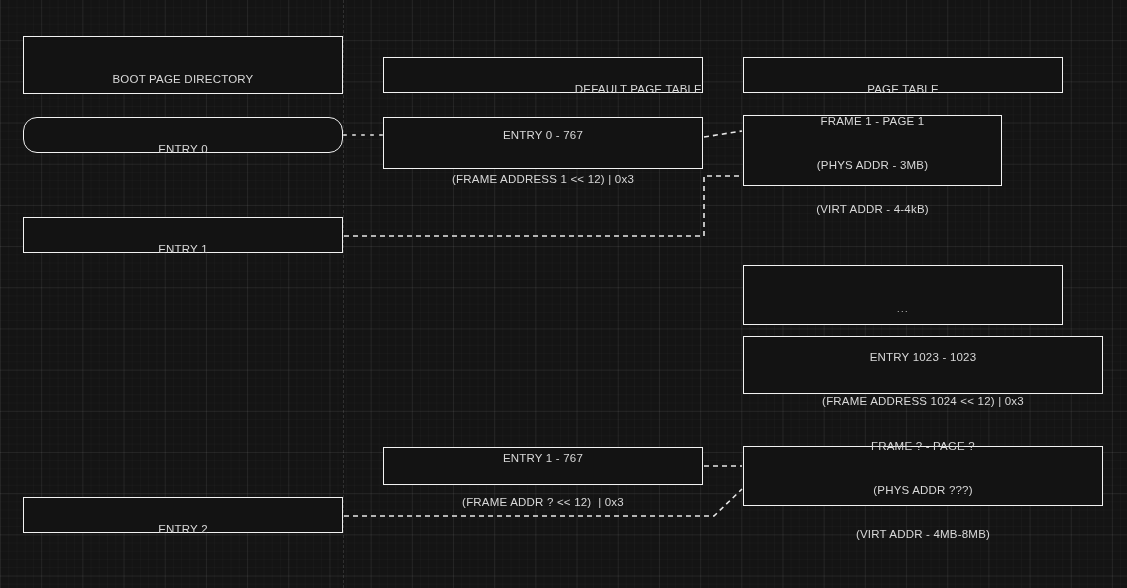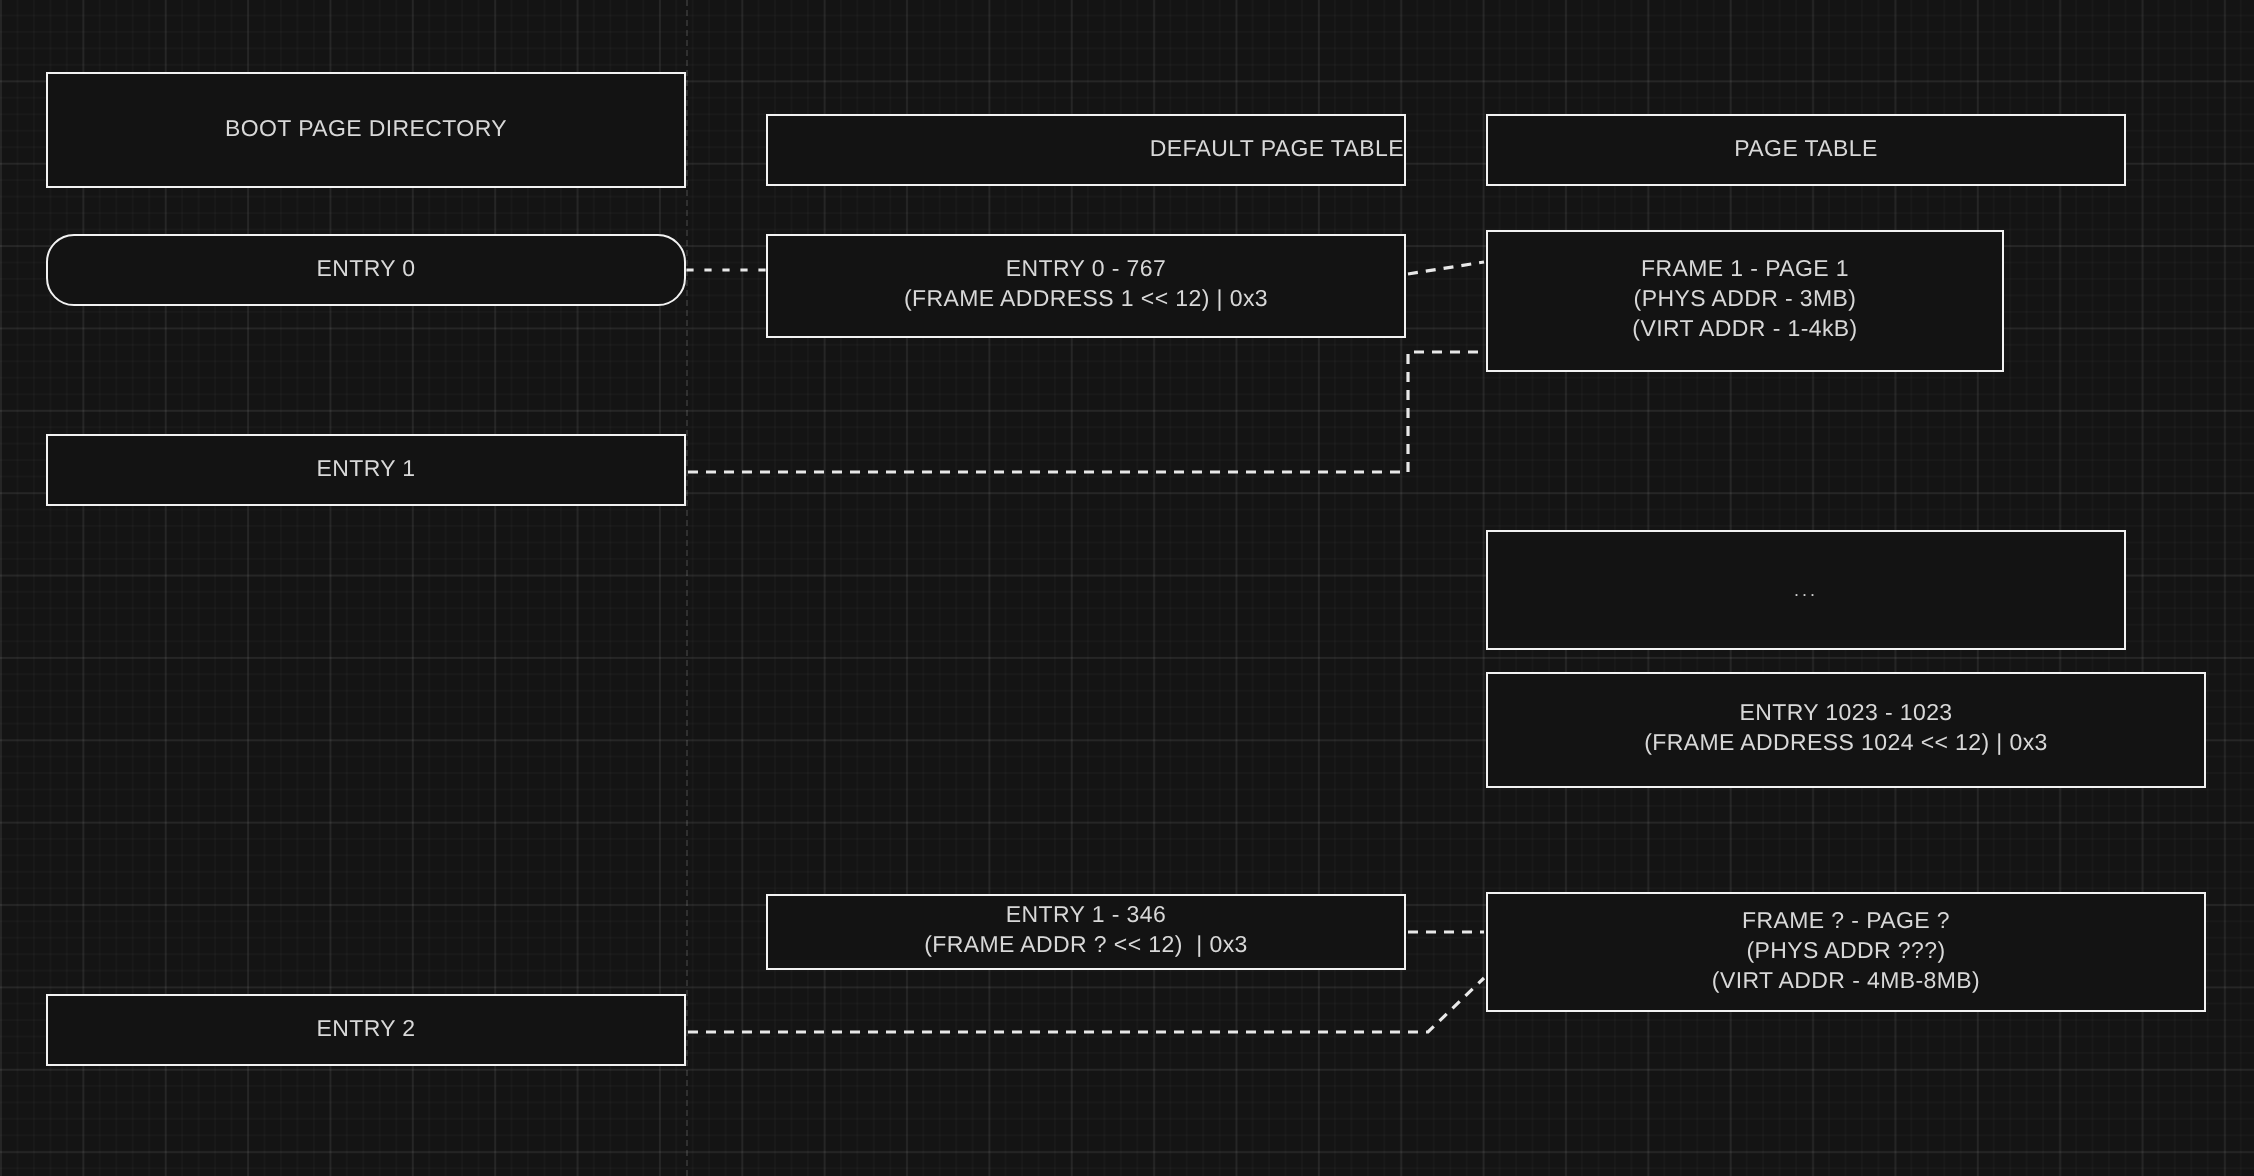--- a/index.html
+++ b/index.html
@@ -44,21 +44,21 @@
     flex-direction: column;
     align-items: center;
     justify-content: center;
     text-align: center;
     font-size: 11.5px;
     line-height: 15px;
     letter-spacing: 0.2px;
     white-space: pre;
     z-index: 3;
   }
-  .node .ln { display: block; }
+  .node .ln { display: block; margin-top: 29px; }
   .node .spacer { display: block; height: 15px; }
   .dots-node { font-size: 9px; letter-spacing: 1.5px; color: #cfcfcf; }
   svg.links {
     position: absolute;
     left: 0;
     top: 0;
     width: 1127px;
     height: 588px;
     z-index: 2;
     pointer-events: none;
@@ -78,20 +78,20 @@
     <polyline points="704,466 742,466" fill="none" stroke="#e8e8e8" stroke-width="1.6" stroke-dasharray="5 4"></polyline>
     <polyline points="344,516 714,516 742,489" fill="none" stroke="#e8e8e8" stroke-width="1.6" stroke-dasharray="5 4"></polyline>
   </svg>
 
   <div class="node" style="left: 23px; top: 36px; width: 320px; height: 58px;"><span class="ln">BOOT PAGE DIRECTORY</span></div>
   <div class="node" style="left: 23px; top: 117px; width: 320px; height: 36px; border-radius: 14px;"><span class="ln">ENTRY 0</span></div>
   <div class="node" style="left: 23px; top: 217px; width: 320px; height: 36px;"><span class="ln">ENTRY 1</span></div>
   <div class="node" style="left: 23px; top: 497px; width: 320px; height: 36px;"><span class="ln">ENTRY 2</span></div>
   <div class="node" style="left: 383px; top: 57px; width: 320px; height: 36px; align-items: flex-end;"><span class="ln">DEFAULT PAGE TABLE</span></div>
   <div class="node" style="left: 383px; top: 117px; width: 320px; height: 52px;"><span class="ln">ENTRY 0 - 767</span><span class="ln">(FRAME ADDRESS 1 &lt;&lt; 12) | 0x3</span></div>
-  <div class="node" style="left: 383px; top: 447px; width: 320px; height: 38px;"><span class="ln">ENTRY 1 - 346</span><span class="ln">(FRAME ADDR ? &lt;&lt; 12)  | 0x3</span></div>
+  <div class="node" style="left: 383px; top: 447px; width: 320px; height: 38px;"><span class="ln">ENTRY 1 - 767</span><span class="ln">(FRAME ADDR ? &lt;&lt; 12)  | 0x3</span></div>
   <div class="node" style="left: 743px; top: 57px; width: 320px; height: 36px; text-align: right;"><span class="ln">PAGE TABLE</span></div>
-  <div class="node" style="left: 743px; top: 115px; width: 259px; height: 71px;"><span class="ln">FRAME 1 - PAGE 1</span><span class="ln">(PHYS ADDR - 3MB)</span><span class="ln">(VIRT ADDR - 1-4kB)</span></div>
+  <div class="node" style="left: 743px; top: 115px; width: 259px; height: 71px;"><span class="ln">FRAME 1 - PAGE 1</span><span class="ln">(PHYS ADDR - 3MB)</span><span class="ln">(VIRT ADDR - 4-4kB)</span></div>
   <div class="node dots-node" style="left: 743px; top: 265px; width: 320px; height: 60px;"><span class="ln">...</span></div>
   <div class="node" style="left: 743px; top: 336px; width: 360px; height: 58px; text-align: right;"><span class="ln">ENTRY 1023 - 1023</span><span class="ln">(FRAME ADDRESS 1024 &lt;&lt; 12) | 0x3</span></div>
   <div class="node" style="left: 743px; top: 446px; width: 360px; height: 60px;"><span class="ln">FRAME ? - PAGE ?</span><span class="ln">(PHYS ADDR ???)</span><span class="ln">(VIRT ADDR - 4MB-8MB)</span></div>
 
 </div>
 
 </body></html>

